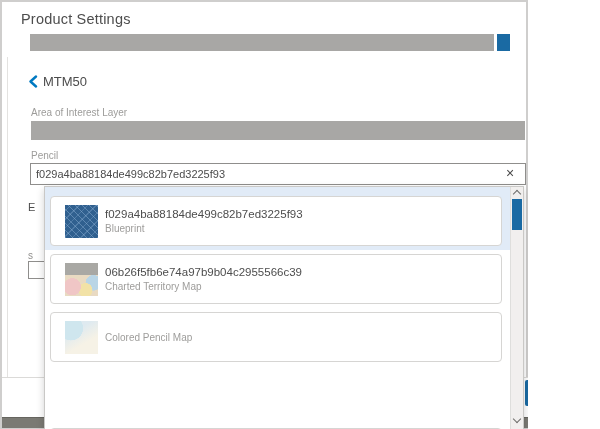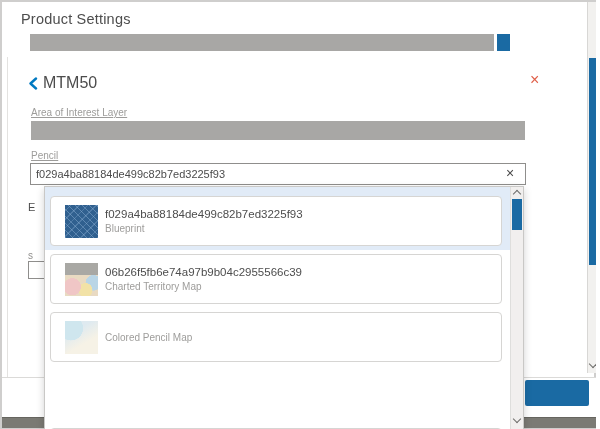--- a/index.html
+++ b/index.html
@@ -1,34 +1,34 @@
 <!DOCTYPE html>
 <html style="--accent: #1a6aa3; --red: #e0604a; --gray-bar: #a8a7a5; --highlight: #e1ebf7;"><head>
 <meta charset="utf-8">
 <style>
   html,body{margin:0;padding:0;background:#fff;}
   .screen{
-    position:relative;width:596px;height:429px;background:#fff;
+    position:relative;width:528px;height:429px;background:#fff;
     box-shadow:inset 0 0 0 2px #cfcecd;
     font-family:"Liberation Sans", sans-serif;overflow:hidden;
   }
   .abs{position:absolute;}
   
   .page-title{left:21px;top:11px;font-size:14.5px;color:#4d4d4d;letter-spacing:.2px;}
   .bar-redacted{background:var(--gray-bar,#a8a7a5);}
   #bar-top{left:30px;top:34px;width:464px;height:17px;}
   #bar-top-btn{left:497px;top:34px;width:13px;height:17px;background:var(--accent,#1a6aa3);}
   #left-line{left:7px;top:57px;width:1px;height:320px;background:#e3e2e0;}
   
   #back-btn{left:28px;top:74px;display:flex;align-items:center;gap:5px;cursor:pointer;}
   #back-btn svg{display:block;}
-  .back-label{font-size:16px;color:#4c4c4c;}
+  .back-label{font-size:13px;color:#4c4c4c;}
   #close-x{left:530px;top:72px;font-size:16px;color:var(--red,#e0604a);cursor:pointer;line-height:16px;}
   
-  .small-label{font-size:10px;color:#9d9c9a;text-decoration:underline;}
+  .small-label{font-size:10px;color:#9d9c9a;}
   #aoi-label{left:31px;top:107px;}
   #bar-aoi{left:31px;top:121px;width:494px;height:19px;}
   #bm-label{left:31px;top:150px;}
   #bm-input{left:30px;top:163px;width:496px;height:22px;border:1px solid #8f8e8c;border-radius:0;
     font-family:"Liberation Sans",sans-serif;font-size:11px;color:#4c4c4c;
     padding:0 24px 0 5px;box-sizing:border-box;background:#fff;outline:none;}
   #bm-clear{left:506px;top:166px;font-size:14px;color:#4a4a4a;cursor:pointer;line-height:14px;}
   #frag-e{left:28px;top:201px;font-size:11px;color:#4c4c4c;}
   #frag-s{left:28px;top:250px;font-size:10px;color:#8f8e8c;}
   #frag-box{left:28px;top:261px;width:34px;height:16px;border:1px solid #8f8e8c;background:#fff;z-index:1;}

